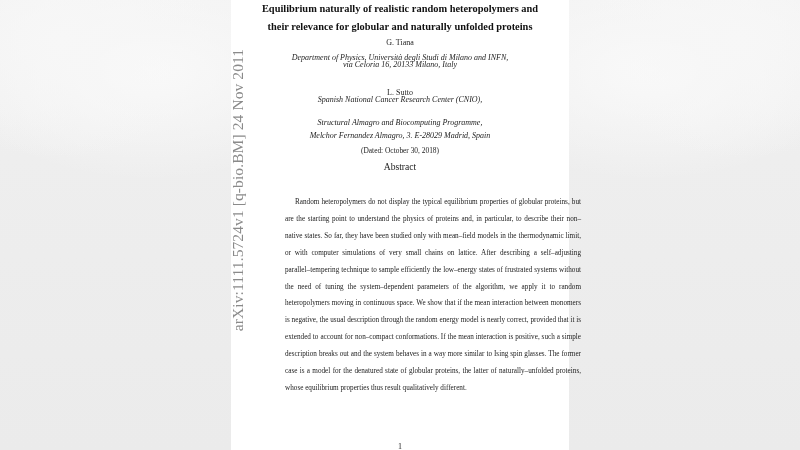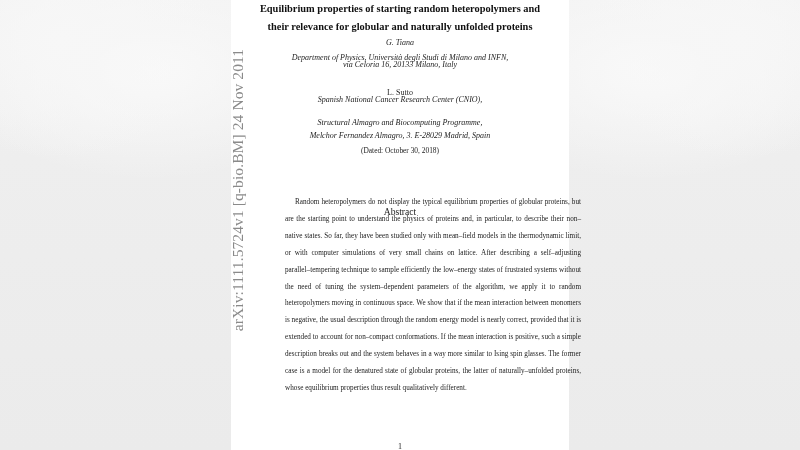--- a/index.html
+++ b/index.html
@@ -31,46 +31,46 @@
     position: absolute; left: 231px; width: 338px; text-align: center;
     font-weight: bold; font-size: 10.4px; line-height: 18px; color: #111;
   }
   .title .l1 { position: absolute; left: 0; right: 0; top: -5px; }
   .title .l2 { position: absolute; left: 0; right: 0; top: 13px; }
   .center-line {
     position: absolute; left: 231px; width: 338px; text-align: center;
     font-size: 8px; color: #222; white-space: nowrap;
   }
   .it { font-style: italic; }
-  .abstract-heading { font-size: 9.6px; margin-top: 45px; }
+  .abstract-heading { font-size: 9.6px; }
   .abstract {
     position: absolute; left: 271px; top: 180px; width: 296px;
     font-size: 7.2px; line-height: 16.9px; color: #222;
     text-align: justify; text-indent: 10px; margin: 14px;
   }
   .page-number {
     position: absolute; left: 231px; width: 338px; top: 442px; text-align: center;
     font-size: 8px; color: #222;
   }
 </style>
 </head>
 <body>
 
 <div class="bg-blur"></div>
 
 <div class="page"></div>
 
 <div class="arxiv-stamp">arXiv:1111.5724v1  [q-bio.BM]  24 Nov 2011</div>
 
 <div class="title" style="top:5px;">
-  <div class="l1">Equilibrium properties of starting random heteropolymers and</div>
+  <div class="l1">Equilibrium naturally of realistic random heteropolymers and</div>
   <div class="l2">their relevance for globular and naturally unfolded proteins</div>
 </div>
 
-<div class="center-line" style="top:38px;font-style:italic;">G. Tiana</div>
+<div class="center-line" style="top:38px;">G. Tiana</div>
 <div class="center-line it" style="top:53px;">Department of Physics, Università degli Studi di Milano and INFN,</div>
 <div class="center-line it" style="top:60px;">via Celoria 16, 20133 Milano, Italy</div>
 
 <div class="center-line" style="top:88px;">L. Sutto</div>
 <div class="center-line it" style="top:95px;">Spanish National Cancer Research Center (CNIO),</div>
 <div class="center-line it" style="top:118px;">Structural Almagro and Biocomputing Programme,</div>
 <div class="center-line it" style="top:131px;">Melchor Fernandez Almagro, 3.  E-28029 Madrid, Spain</div>
 
 <div class="center-line" style="top:146px; font-size:7.4px;">(Dated: October 30, 2018)</div>
 <div class="center-line abstract-heading" style="top:161px;">Abstract</div>

